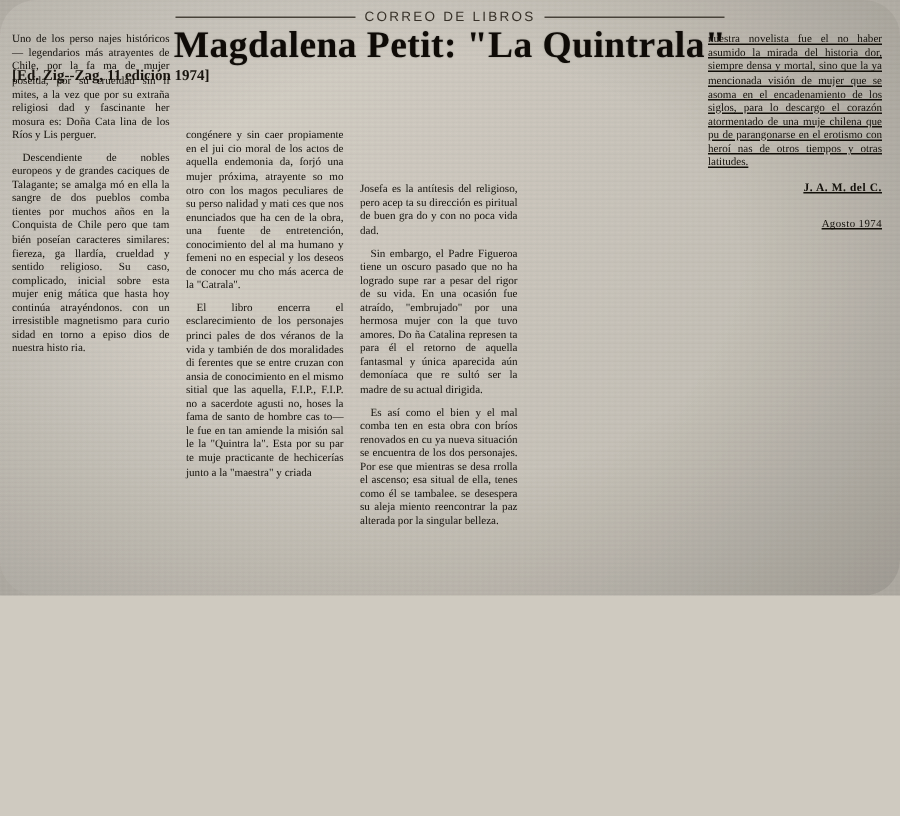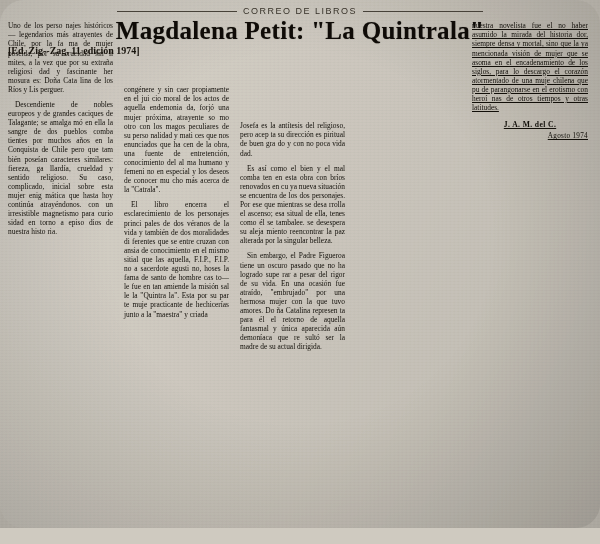--- a/index.html
+++ b/index.html
@@ -9,21 +9,21 @@
   body {
     width: 600px;
     height: 544px;
     background: #cfcac0;
     font-family: "Liberation Serif", serif;
     overflow: hidden;
   }
   #page {
     position: relative;
     width: 600px;
-    height: 528px;
+    height: 397px;
     background:
       linear-gradient(115deg, rgba(255,255,255,0.10) 0%, rgba(0,0,0,0.05) 60%, rgba(0,0,0,0.10) 100%),
       #d2cdc3;
     box-sizing: border-box;
     padding: 6px 8px 8px 8px;
     filter: contrast(1.05);
     border-radius: 24px;
   }
   
   #grain {
@@ -111,30 +111,30 @@
   .c1 { width: 112px; padding-right: 7px; padding-top: 0; }
   .c2 { width: 112px; padding-right: 7px; padding-top: 26px; }
   .c3 { width: 112px; padding-right: 7px; padding-top: 62px; }
   .c4 { width: 112px; padding-right: 7px; padding-top: 62px; }
   .c5 { width: 116px; padding-right: 0px; padding-top: 0; }
 
   .c1 { margin-top: -38px; }
   .c5 { margin-top: -38px; text-decoration: underline; }
 
   .signature {
-    text-align: center;
+    text-align: right;
     font-size: 7.6px;
     font-weight: bold;
     margin-top: 8px;
     letter-spacing: 0.4px;
   }
   .sigdate {
     text-align: right;
     font-size: 7.2px;
-    margin-top: 3px;
+    margin-top: 16px;
     letter-spacing: 0.3px;
   }
 
   
   .col, .headline, .subhead, .kicker { filter: blur(0.18px); }
 </style>
 </head>
 <body>
 
 <div id="page">
@@ -153,22 +153,22 @@
       <p>Descendiente de nobles europeos y de grandes caciques de Talagante; se amalga mó en ella la sangre de dos pueblos comba tientes por muchos años en la Conquista de Chile pero que tam bién poseían caracteres similares: fiereza, ga llardía, crueldad y sentido religioso. Su caso, complicado, inicial sobre esta mujer enig mática que hasta hoy continúa atrayéndonos. con un irresistible magnetismo para curio sidad en torno a episo dios de nuestra histo ria.</p>
     </div>
 
     <div class="col c2">
       <p class="noind">congénere y sin caer propiamente en el jui cio moral de los actos de aquella endemonia da, forjó una mujer próxima, atrayente so mo otro con los magos peculiares de su perso nalidad y mati ces que nos enunciados que ha cen de la obra, una fuente de entretención, conocimiento del al ma humano y femeni no en especial y los deseos de conocer mu cho más acerca de la "Catrala".</p>
       <p>El libro encerra el esclarecimiento de los personajes princi pales de dos véranos de la vida y también de dos moralidades di ferentes que se entre cruzan con ansia de conocimiento en el mismo sitial que las aquella, F.I.P., F.I.P. no a sacerdote agusti no, hoses la fama de santo de hombre cas to— le fue en tan amiende la misión sal le la "Quintra la". Esta por su par te muje practicante de hechicerías junto a la "maestra" y criada</p>
     </div>
 
     <div class="col c3">
       <p class="noind">Josefa es la antítesis del religioso, pero acep ta su dirección es piritual de buen gra do y con no poca vida dad.</p>
+      <p>Sin embargo, el Padre Figueroa tiene un oscuro pasado que no ha logrado supe rar a pesar del rigor de su vida. En una ocasión fue atraído, "embrujado" por una hermosa mujer con la que tuvo amores. Do ña Catalina represen ta para él el retorno de aquella fantasmal y única aparecida aún demoníaca que re sultó ser la madre de su actual dirigida.</p>
       <p>Es así como el bien y el mal comba ten en esta obra con bríos renovados en cu ya nueva situación se encuentra de los dos personajes. Por ese que mientras se desa rrolla el ascenso; esa situal de ella, tenes como él se tambalee. se desespera su aleja miento reencontrar la paz alterada por la singular belleza.</p>
-      <p>Sin embargo, el Padre Figueroa tiene un oscuro pasado que no ha logrado supe rar a pesar del rigor de su vida. En una ocasión fue atraído, "embrujado" por una hermosa mujer con la que tuvo amores. Do ña Catalina represen ta para él el retorno de aquella fantasmal y única aparecida aún demoníaca que re sultó ser la madre de su actual dirigida.</p>
     </div>
 
     <div class="col c4">
     </div>
 
     <div class="col c5">
       <p class="noind">nuestra novelista fue el no haber asumido la mirada del historia dor, siempre densa y mortal, sino que la ya mencionada visión de mujer que se asoma en el encadenamiento de los siglos, para lo descargo el corazón atormentado de una muje chilena que pu de parangonarse en el erotismo con heroí nas de otros tiempos y otras latitudes.</p>
       <div class="signature">J. A. M. del C.</div>
       <div class="sigdate">Agosto 1974</div>
     </div>

